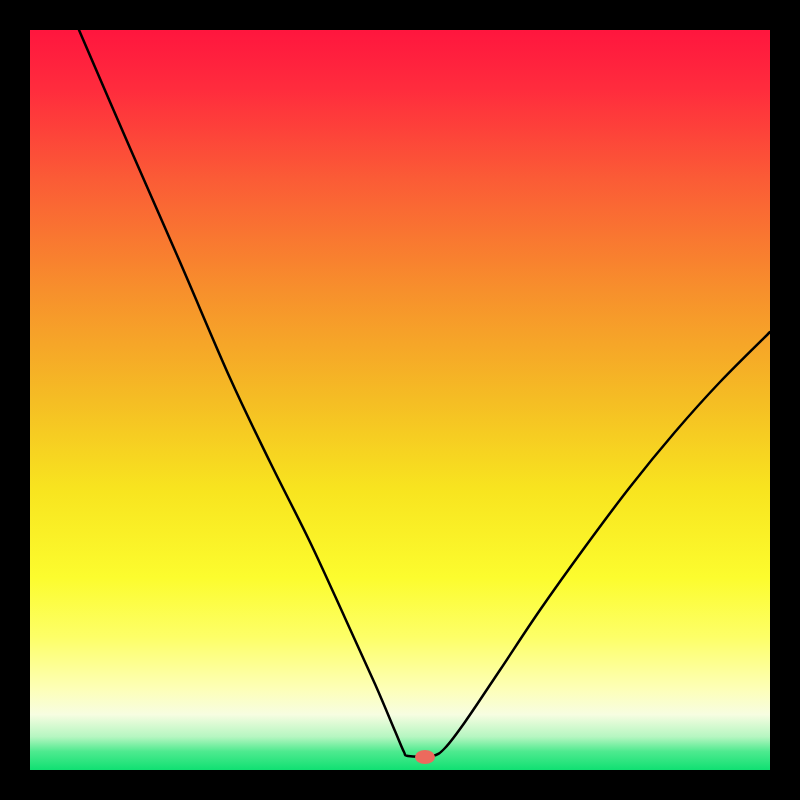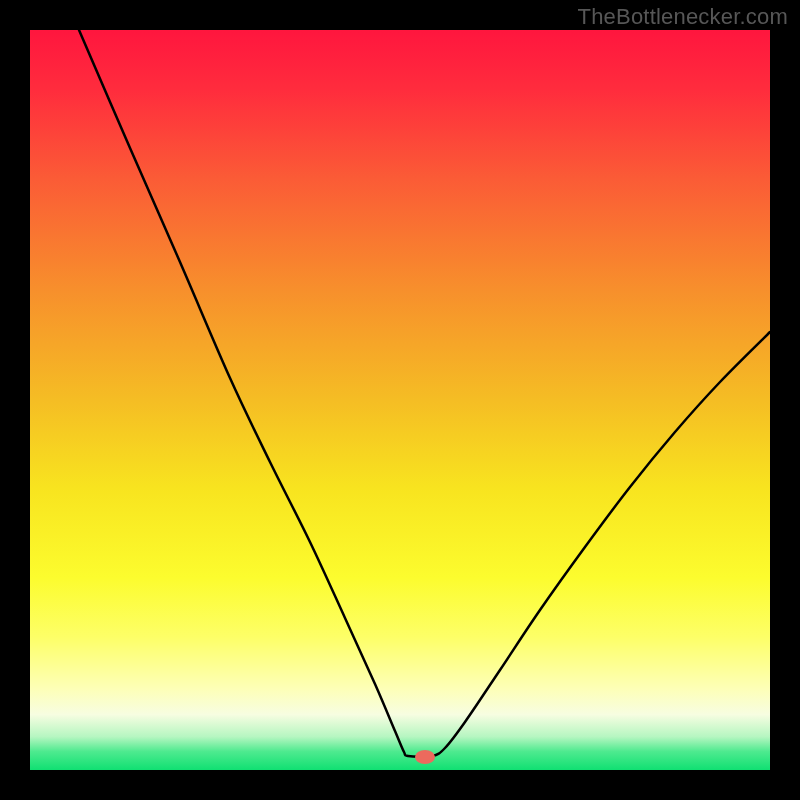--- a/index.html
+++ b/index.html
@@ -36,21 +36,20 @@
     overflow: hidden;
   }
   svg {
     display: block;
   }
 </style>
 </head>
 <body>
 
 <div class="frame">
-  <div class="watermark">TheBottlenecker.com</div>
 
   <div class="plot">
     <svg id="plot-svg" width="740" height="740" viewBox="0 0 740 740">
         <defs>
           <linearGradient id="bg-grad" x1="0" y1="0" x2="0" y2="1">
             <stop offset="0%" stop-color="#ff163e"></stop>
             <stop offset="8%" stop-color="#ff2c3d"></stop>
             <stop offset="20%" stop-color="#fb5b36"></stop>
             <stop offset="35%" stop-color="#f78f2c"></stop>
             <stop offset="50%" stop-color="#f5bd24"></stop>

